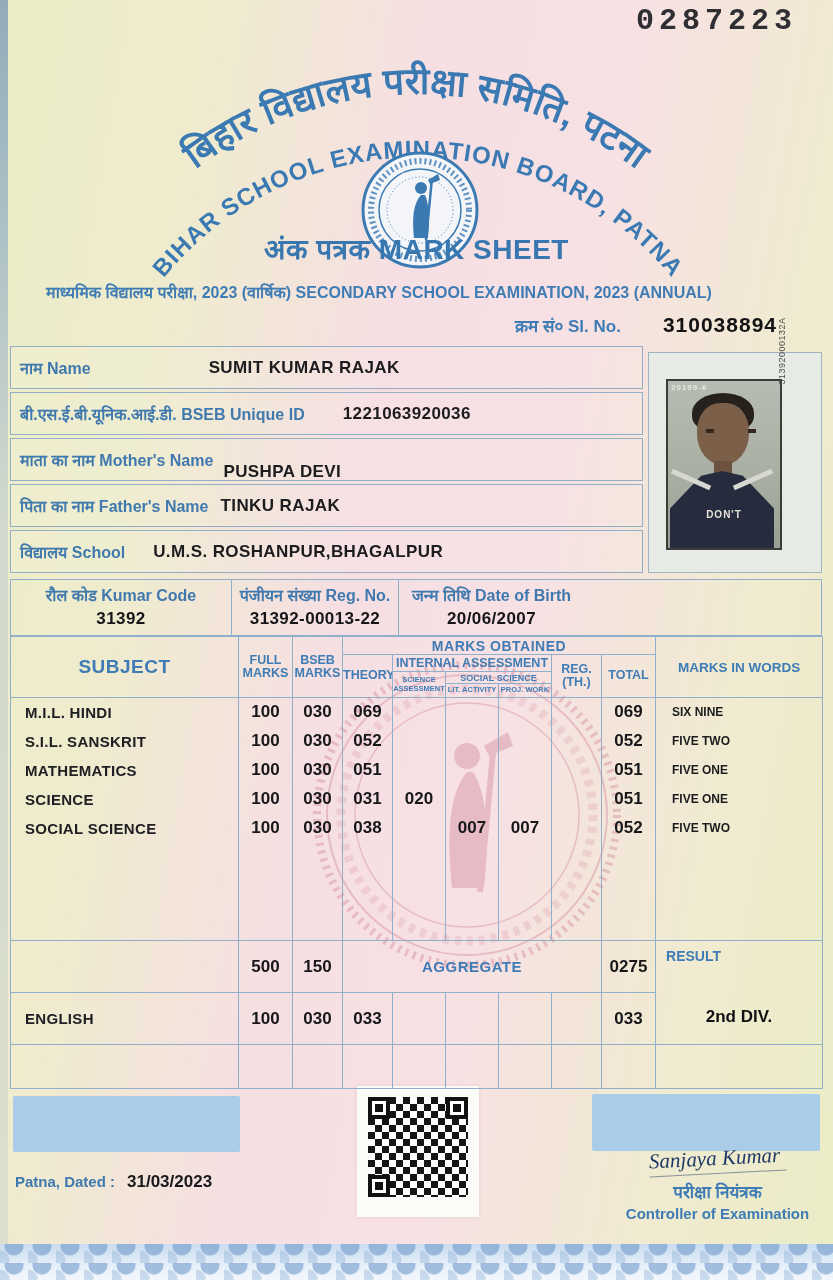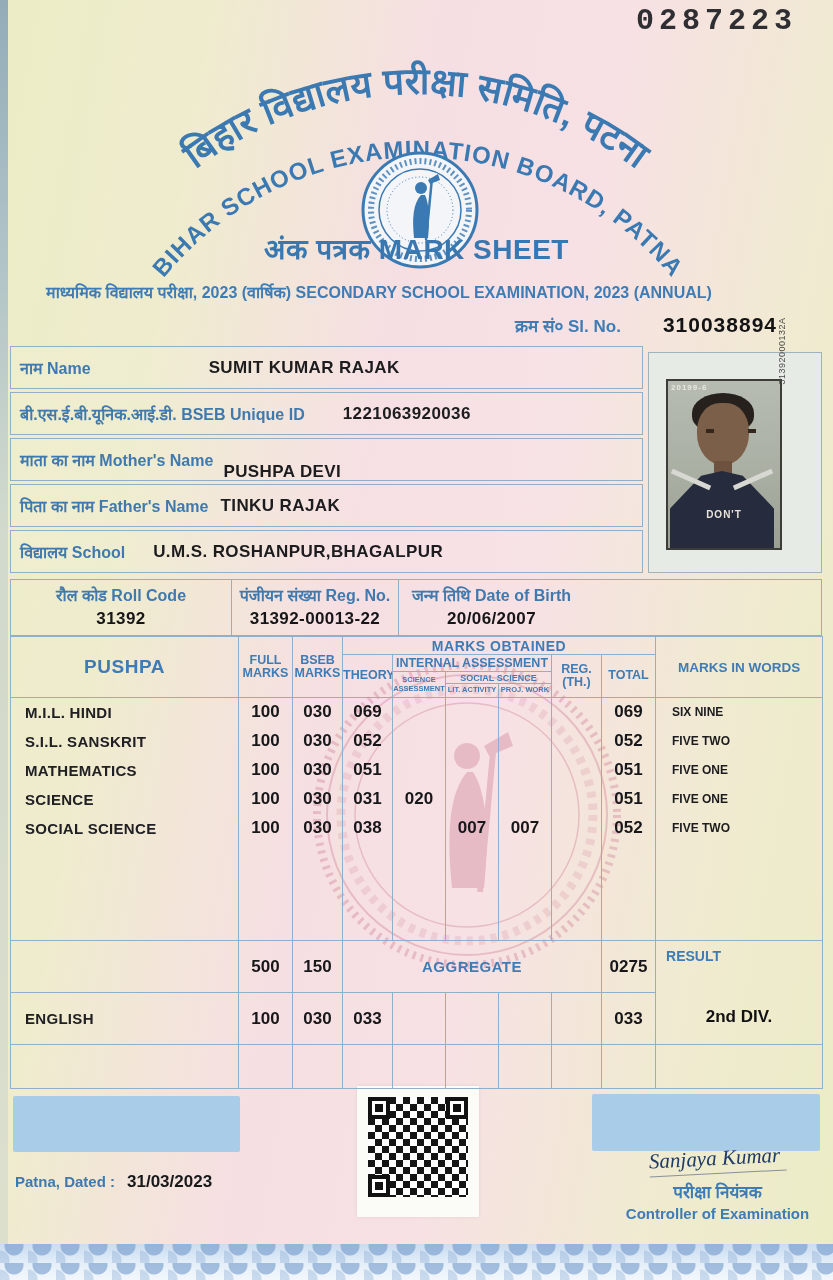--- a/index.html
+++ b/index.html
@@ -176,21 +176,21 @@
       <div class="stripeL"></div>
       <div class="stripeR"></div>
       <div class="shirt-text">DON'T</div>
       <div class="code">20199-6</div>
     </div>
     <div class="side-code">31392000132A</div>
   </div>
 
   <div class="abs regrow">
     <div class="regcell rc1">
-      <div class="rlab">रौल कोड Roll Code</div>
+      <div class="rlab">रौल कोड Kumar Code</div>
       <div class="rval">31392</div>
     </div>
     <div class="regcell rc3">
       <div class="rlab">पंजीयन संख्या Reg. No.</div>
       <div class="rval">31392-00013-22</div>
     </div>
     <div class="regcell rc4">
       <div class="rlab">जन्म तिथि Date of Birth</div>
       <div class="rval">20/06/2007</div>
     </div>
@@ -217,21 +217,21 @@
         <col style="width:50px">
       <col style="width:53px">
         <col style="width:53px">
         <col style="width:53px">
         <col style="width:50px">
       <col style="width:54px">
         <col style="width:167px">
     </colgroup>
     <thead>
       <tr class="hA">
-        <th rowspan="4" class="subjh">PUSHPA</th>
+        <th rowspan="4" class="subjh">SUBJECT</th>
         <th rowspan="4" class="m2">FULL MARKS</th>
         <th rowspan="4" class="m2">BSEB MARKS</th>
         <th colspan="6" class="mo">MARKS OBTAINED</th>
         <th rowspan="4" class="wordsh">MARKS IN WORDS</th>
       </tr>
       <tr class="hB">
         <th rowspan="3" class="m2">THEORY</th>
         <th colspan="3" class="ia">INTERNAL ASSESSMENT</th>
         <th rowspan="3" class="m2">REG. (TH.)</th>
         <th rowspan="3" class="m2">TOTAL</th>

